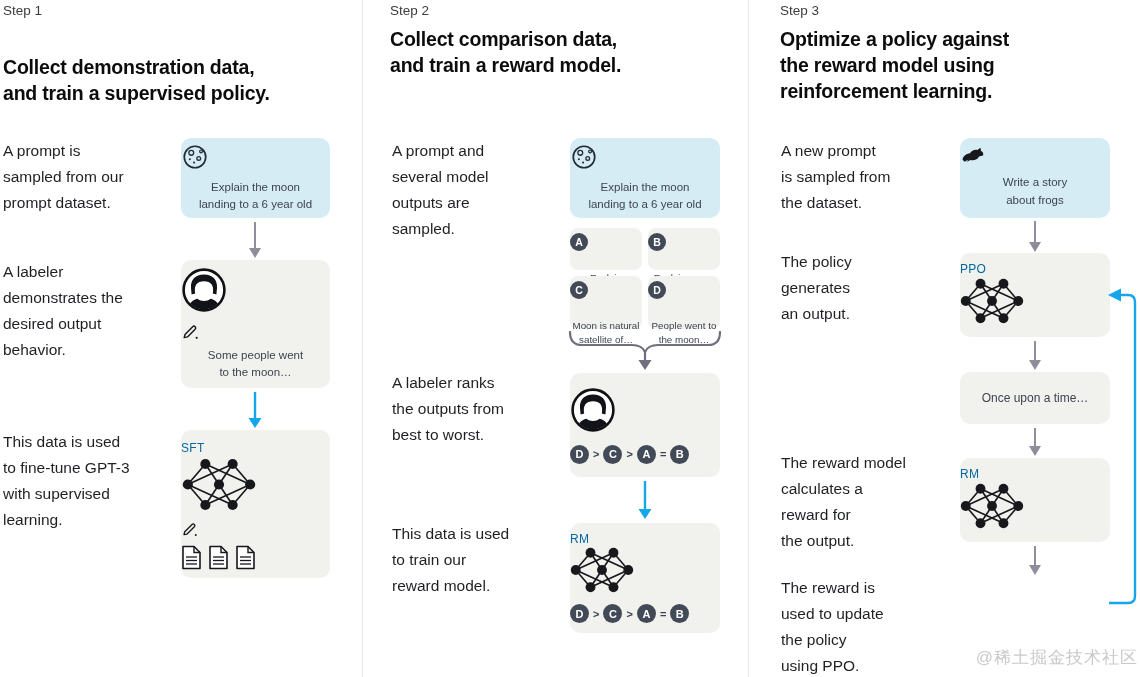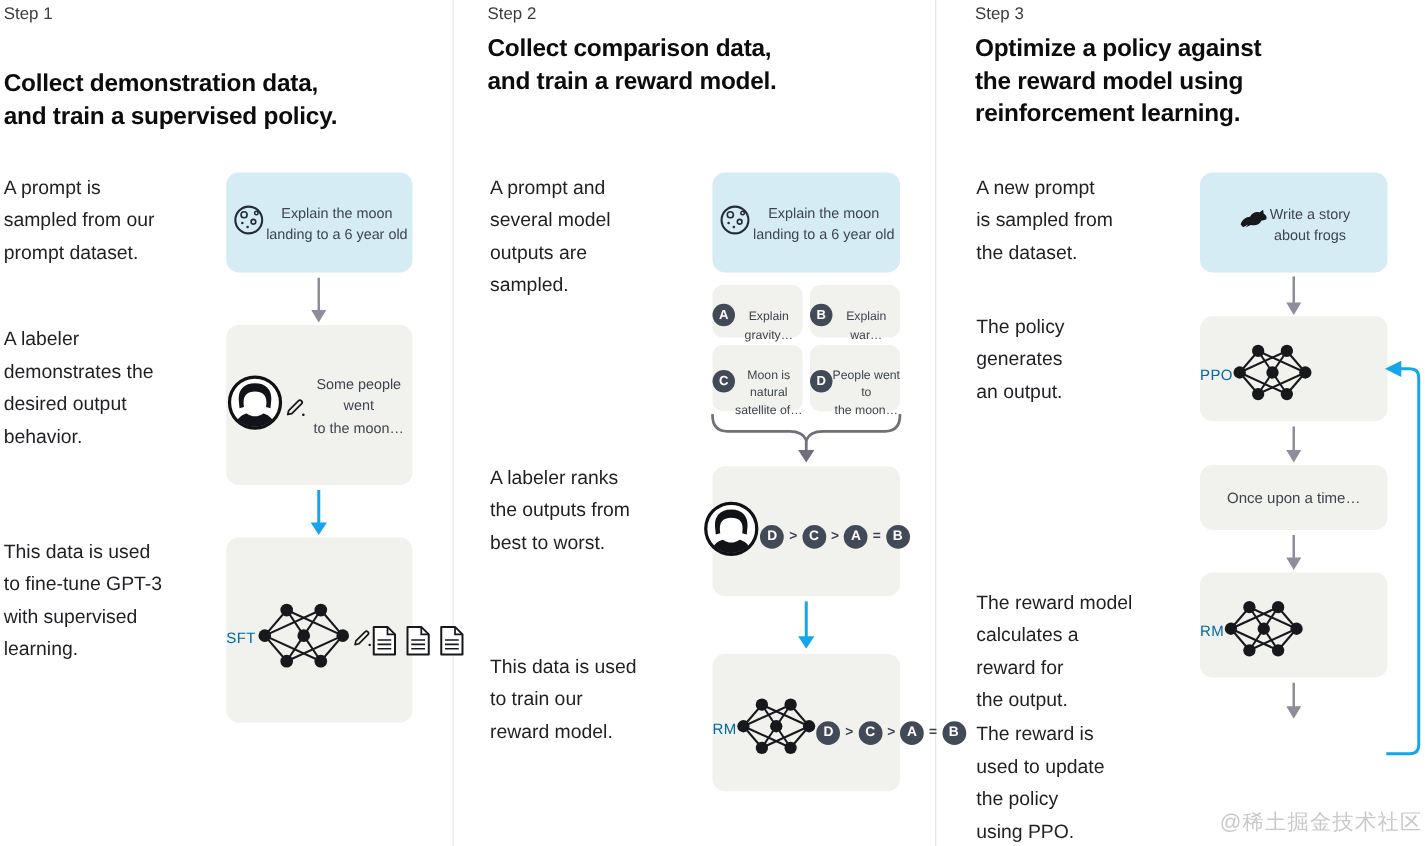--- a/index.html
+++ b/index.html
@@ -15,21 +15,21 @@
     position:absolute; font-size:19.5px; font-weight:bold; color:#0c0c0c;
     line-height:1.33; letter-spacing:-0.2px; white-space:pre-line;
   }
   .side-text {
     position:absolute; font-size:15.5px; color:#1f2023; line-height:1.67;
     white-space:pre-line;
   }
 
   .box {
     position:absolute; border-radius:10px; background:#f1f1ee;
-    display:flex; flex-direction:row; align-items:center; justify-content:center;
+    display:flex; flex-direction:column; justify-content:center;
   }
   .box.blue { background:#d6ecf4; }
   .box-text {
     font-size:11.5px; color:#3d444f; text-align:center; line-height:1.5;
     white-space:pre-line;
   }
   .opt-text { font-size:9.8px; color:#3d444f; text-align:center; line-height:1.45; white-space:pre-line; margin-top:20px; }
   .model-label { font-size:12px; color:#0369a1; letter-spacing:0.3px; }
 
   .badge {
@@ -318,21 +318,21 @@
   <div class="step-title" style="left:780px; top:27px; width:300px;">Optimize a policy against
 the reward model using
 reinforcement learning.</div>
 
   <div class="side-text" style="left:781px; top:138px; width:170px;">A new prompt
 is sampled from
 the dataset.</div>
   <div class="side-text" style="left:781px; top:249px; width:170px;">The policy
 generates
 an output.</div>
-  <div class="side-text" style="left:781px; top:450px; width:170px;margin-top:20px;">The reward model
+  <div class="side-text" style="left:781px; top:450px; width:170px;">The reward model
 calculates a
 reward for
 the output.</div>
   <div class="side-text" style="left:781px; top:575px; width:170px;">The reward is
 used to update
 the policy
 using PPO.</div>
 
   <div class="box blue" style="left:960px; top:138px; width:150px; height:80px;">
     <span>

